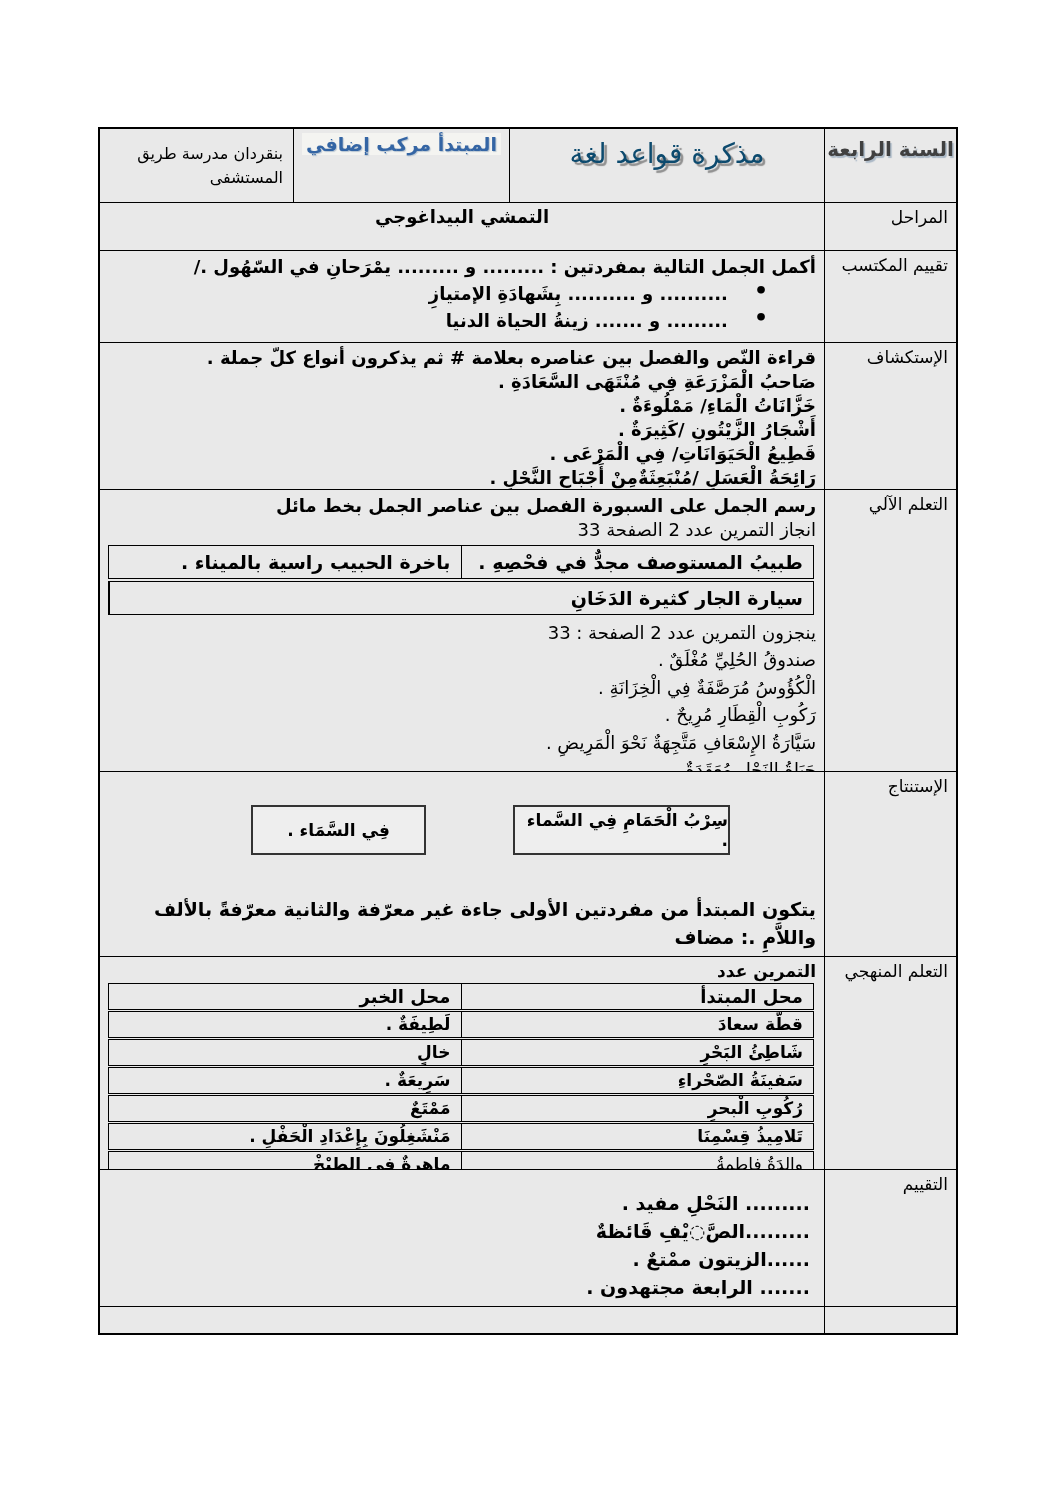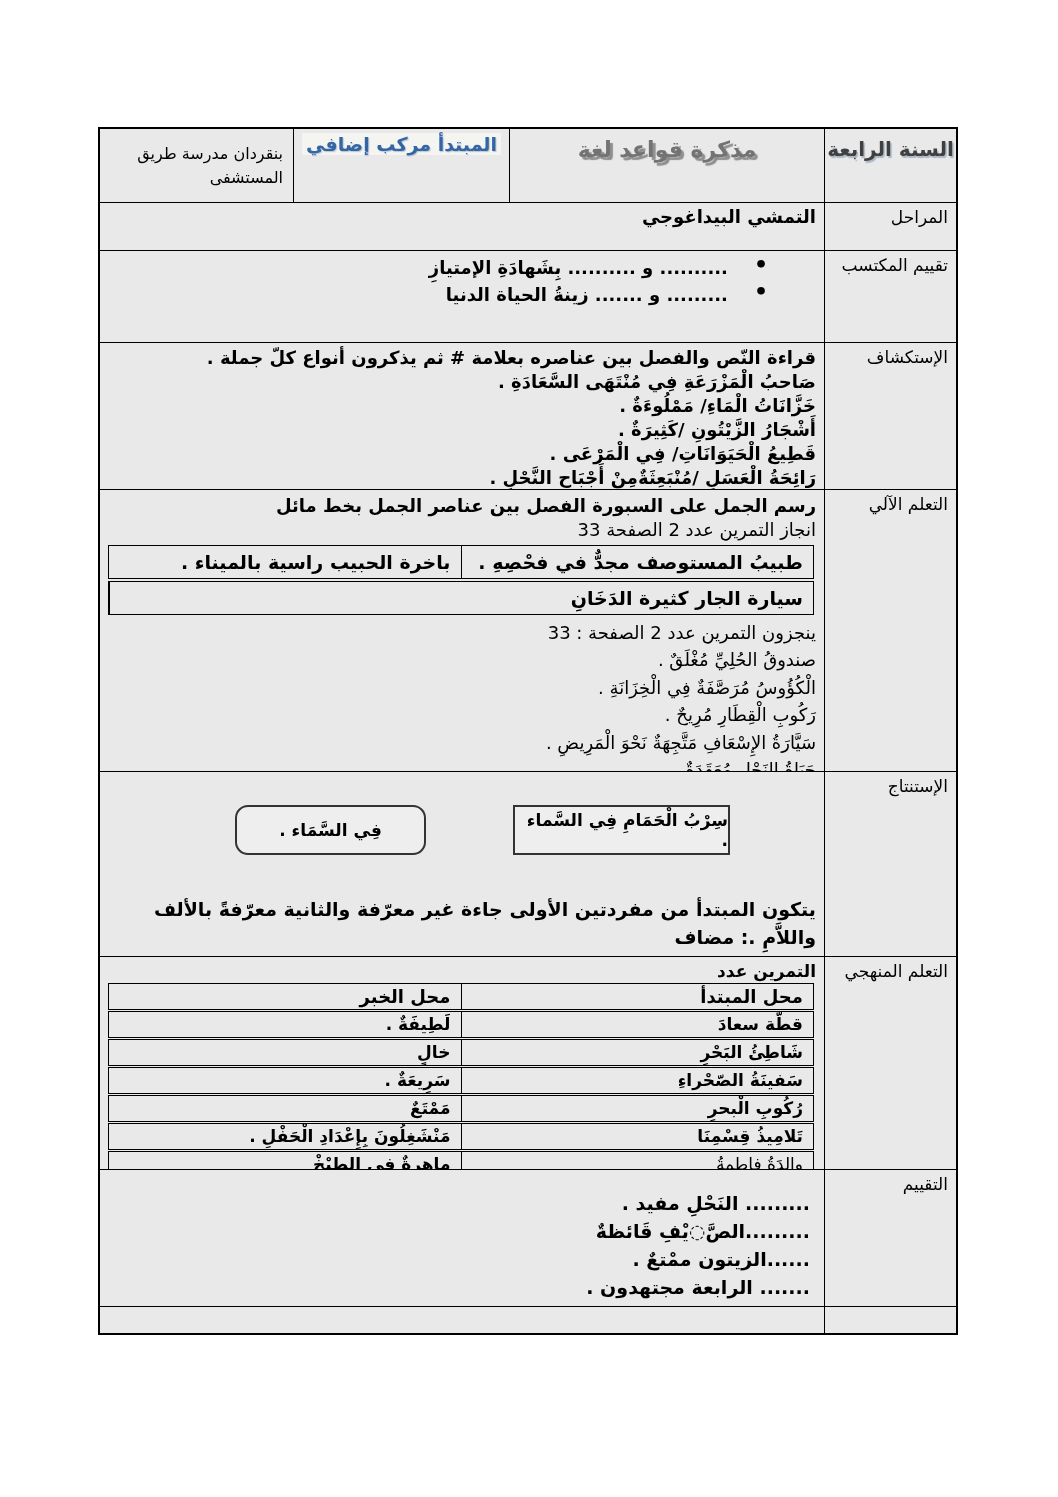--- a/index.html
+++ b/index.html
@@ -13,32 +13,32 @@
   }
   .row{display:flex;border-bottom:1px solid #000;box-sizing:border-box;overflow:hidden;}
   .row:last-child{border-bottom:none;}
   .cell{box-sizing:border-box;overflow:hidden;}
   .label-cell{
     flex:0 0 132px;border-left:1px solid #000;padding:4px 8px 0 4px;
     font-size:17px;text-align:right;
   }
   .content-cell{flex:1;padding:3px 8px 0 8px;font-size:18px;position:relative;}
   .bold{font-weight:bold;}
-  .center{text-align:right;}
+  .center{text-align:center;}
 
   
   .r-header{height:74px;}
   .h-grade{flex:0 0 132px;border-left:1px solid #000;padding-top:8px;text-align:center;}
   .h-grade span{
     color:#404040;font-weight:bold;font-size:20px;
     text-shadow:1.5px 1.5px 1px #aab8c6;
   }
   .h-title{flex:0 0 315px;border-left:1px solid #000;display:flex;align-items:flex-start;justify-content:center;padding-top:8px;}
   .h-title span{
-    font-size:22px;font-weight:bold;color:#737373;letter-spacing:2px;
+    font-size:28px;font-weight:normal;color:#0c4a6e;letter-spacing:2px;
     text-shadow:3px 3px 1px #8f8f8f;
   }
   .h-topic{flex:0 0 216px;border-left:1px solid #000;text-align:center;padding-top:4px;}
   .h-topic span{
     color:#3465a4;font-weight:bold;font-size:19px;background:#f4f4f1;
     padding:0 4px;text-shadow:1px 1px 1px #b9c6d2;
   }
   .h-school{flex:1;display:flex;align-items:center;padding:0 10px;}
   .h-school span{font-size:16px;text-align:right;line-height:1.45;}
 
@@ -71,21 +71,21 @@
 
   
   .r-concl{height:185px;}
   .concl-area{position:relative;height:120px;}
   .concl-box{
     position:absolute;top:30px;height:50px;border:2px solid #333;background:#eee;
     display:flex;align-items:center;justify-content:center;
     font-weight:bold;font-size:17px;box-sizing:border-box;
   }
   .concl-box.right-box{right:86px;width:217px;}
-  .concl-box.left-box{right:390px;width:191px;border-radius:13px;}
+  .concl-box.left-box{right:390px;width:175px;}
   .rule1{font-weight:bold;font-size:19px;line-height:28px;text-align:right;}
   .rule2{font-weight:bold;font-size:19px;line-height:28px;text-align:center;}
 
   
   .r-method{height:213px;}
   .method-title{font-weight:bold;line-height:22px;font-size:17px;}
   .method-table{width:706px;margin:1px 2px 0 0;}
   .m-row{display:flex;border:1px solid #000;margin-bottom:1px;background:#e9e9e9;}
   .m-cell{flex:1;padding:1px 10px;font-weight:bold;font-size:17px;line-height:23px;box-sizing:border-box;text-align:right;}
   .m-cell.first{border-left:1px solid #000;}
@@ -121,20 +121,21 @@
   </div>
 
   <div class="row r-stages">
     <div class="cell label-cell">المراحل</div>
     <div class="cell content-cell center bold">التمشي البيداغوجي</div>
   </div>
 
   <div class="row r-prior">
     <div class="cell label-cell">تقييم المكتسب</div>
     <div class="cell content-cell">
+      <div class="prior-intro">أكمل الجمل التالية بمفردتين :  ......... و  ......... يمْرَحانِ في السّهُول ./</div>
       <div class="bullet-item">
         <span>..........  و  ..........  بِشَهادَةِ  الإمتيازِ</span>
       </div>
       <div class="bullet-item">
         <span>.........  و  .......  زينةُ الحياة الدنيا</span>
       </div>
     </div>
   </div>
 
   <div class="row r-explore">

